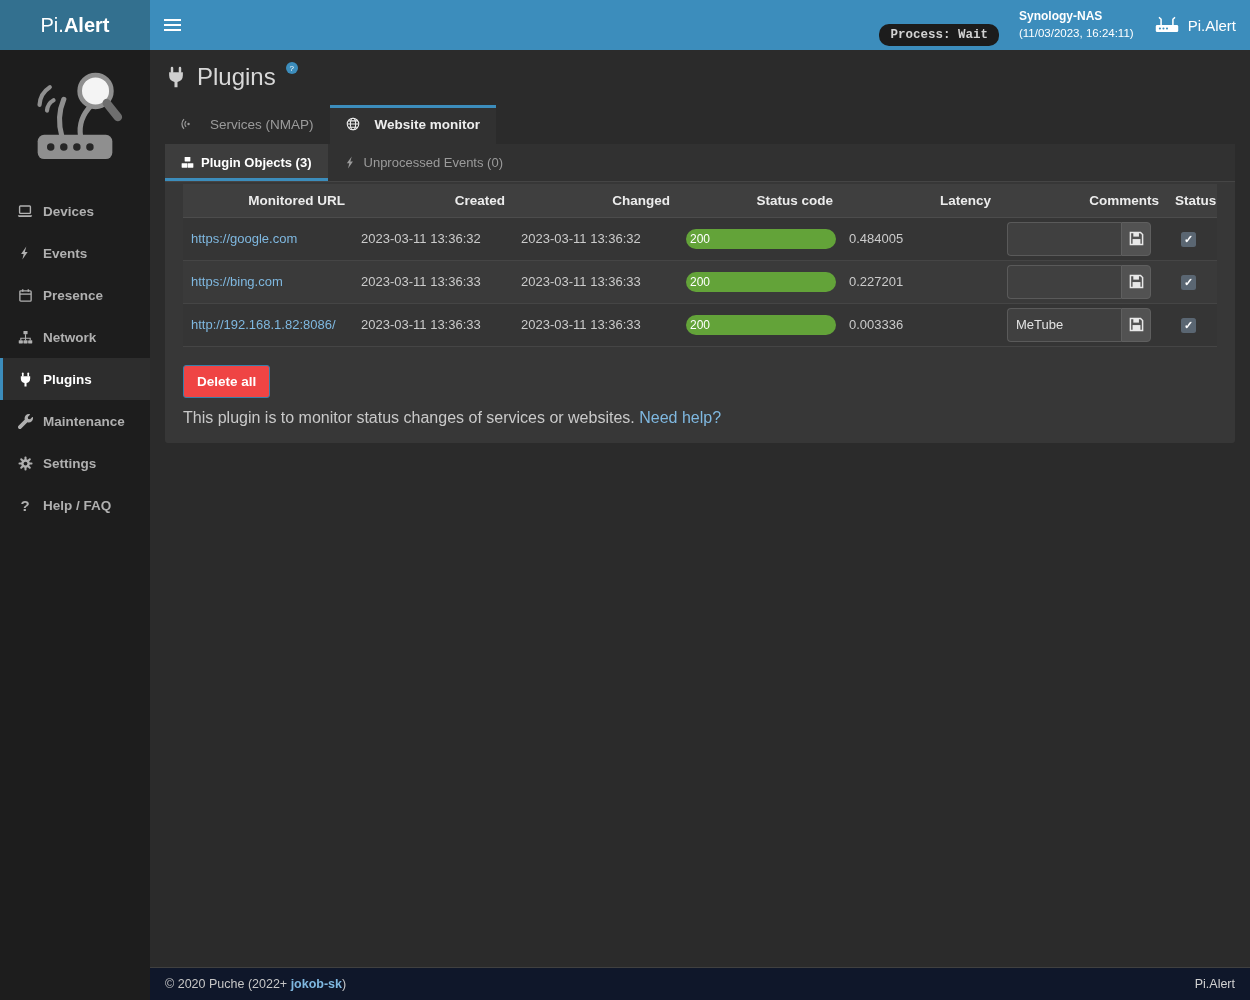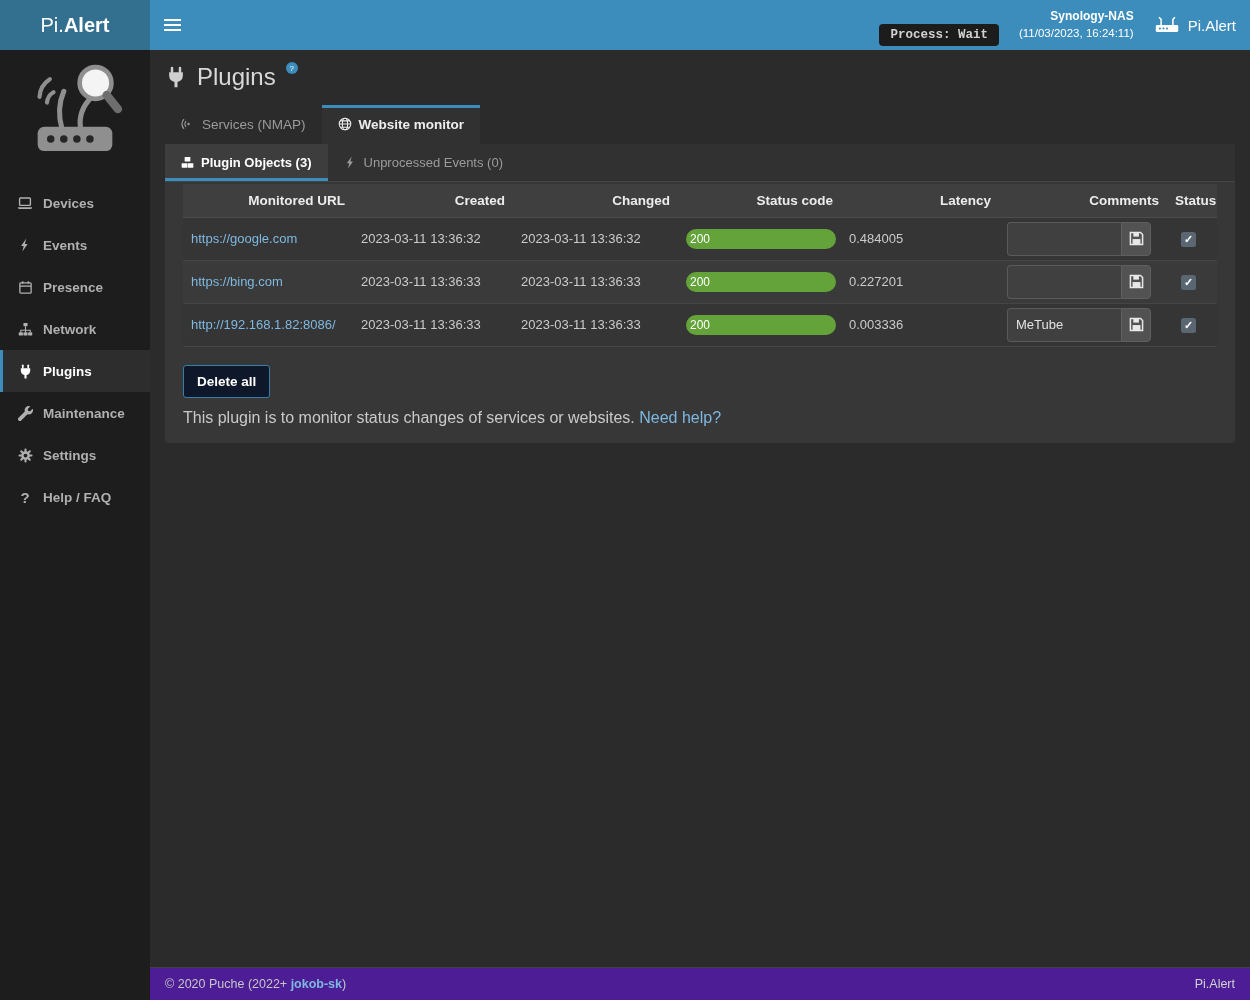--- a/index.html
+++ b/index.html
@@ -9,44 +9,44 @@
   svg { display:block; }
 
   
   .topbar { position:fixed; top:0; left:0; width:1250px; height:50px; display:flex; z-index:10; }
   .brand { width:150px; height:50px; background:#33708f; color:#fff; display:flex; align-items:center; justify-content:center; font-size:20px; }
   .brand .bold { font-weight:700; }
   .navbar { flex:1; background:#3c8dbc; display:flex; align-items:center; }
   .hamburger { width:44px; height:50px; display:flex; flex-direction:column; gap:3px; align-items:center; justify-content:center; cursor:pointer; background:none; border:none; }
   .hamburger i { display:block; width:17px; height:2px; background:#fff; }
   .nav-right { margin-left:auto; display:flex; align-items:center; gap:20px; padding-right:14px; }
-  .process-badge { background:#1c1c1c; color:#d2d2d2; font-family:"Liberation Mono","DejaVu Sans Mono",monospace; font-size:12.5px; font-weight:700; padding:4px 11px; border-radius:4px;margin-top:20px; }
+  .process-badge { background:#1c1c1c; color:#d2d2d2; font-family:"Liberation Mono","DejaVu Sans Mono",monospace; font-size:12.5px; font-weight:700; padding:4px 11px; border-radius:10px;margin-top:20px; }
   .device-info { color:#fff; font-size:11.5px; line-height:1.5; }
-  .device-info .name { font-weight:700; font-size:12px;text-align:right; }
+  .device-info .name { font-weight:700; font-size:12px; }
   .nav-app { display:flex; align-items:center; gap:8px; color:#fff; font-size:15px; }
   .router-icon { width:26px; height:20px; color:#fff; }
 
   
-  .sidebar { position:fixed; top:40px; left:0; bottom:0; width:150px; background:#1d1d1d; z-index:9; }
+  .sidebar { position:fixed; top:48px; left:0; bottom:0; width:150px; background:#1d1d1d; z-index:9; }
   .logo-wrap { padding:14px 0 16px; display:flex; justify-content:center; }
   .menu { list-style:none; }
   .menu-item { display:flex; align-items:center; gap:10px; padding:13px 8px 13px 14px; color:#b0b0b0; font-size:13.5px; font-weight:600; cursor:pointer; border-left:3px solid transparent; }
   .menu-item .mi { width:16px; height:16px; flex:0 0 16px; display:flex; align-items:center; justify-content:center; }
   .menu-item.active { background:#2d2d2d; color:#fff; border-left-color:#3c8dbc; }
   .q-glyph { font-size:15px; font-weight:700; }
 
   
   .main { margin-left:150px; padding-top:50px; }
   .content-header { padding:13px 15px 0; display:flex; align-items:flex-start; gap:10px; }
   .title-icon { width:22px; height:22px; color:#cfcfcf; margin-top:3px; }
   .page-title { font-size:24px; font-weight:400; color:#d8d8d8; line-height:1.2; }
   .title-badge { width:12px; height:12px; background:#3c8dbc; border-radius:50%; color:#fff; font-size:8px; display:flex; align-items:center; justify-content:center; margin-top:-1px; cursor:pointer; }
 
   .outer-tabs { display:flex; padding:0 15px; margin-top:13px; }
-  .outer-tab { display:flex; align-items:center; gap:7px; padding:12px 16px; font-size:13.5px; color:#9b9b9b; cursor:pointer; }
+  .outer-tab { display:flex; align-items:center; gap:15px; padding:12px 16px; font-size:13.5px; color:#9b9b9b; cursor:pointer; }
   .outer-tab .ti { width:14px; height:14px; }
   .outer-tab.active { background:#313131; border-top:3px solid #3c8dbc; padding-top:9px; color:#ededed; font-weight:600; }
 
   .panel { margin:0 15px; background:#373737; border-radius:0 3px 3px 3px; }
   .inner-tabs { display:flex; background:#313131; border-bottom:1px solid #454545; }
   .inner-tab { display:flex; align-items:center; gap:7px; padding:11px 16px; font-size:13px; color:#9b9b9b; cursor:pointer; }
   .inner-tab .ti { width:13px; height:13px; }
   .inner-tab.active { background:#3d3d3d; color:#fff; box-shadow:inset 0 -3px 0 #3c8dbc; font-weight:600; }
 
   .panel-body { padding:2px 18px 16px; }
@@ -58,26 +58,26 @@
   td.url a { color:#7fb8e0; }
   .status-bar { width:150px; height:20px; background:#63a339; color:#fff; font-size:12px; line-height:20px; padding-left:4px; border-radius:10px; }
   .input-group { display:flex; width:144px; }
   .comment-input { width:114px; height:34px; background:#404040; border:1px solid #5a5a5a; border-right:none; border-radius:4px 0 0 4px; color:#e2e2e2; font-size:13px; padding:0 8px; font-family:inherit; outline:none; }
   .save-btn { width:42px; height:34px; background:#525252; border:1px solid #5f5f5f; border-radius:0 4px 4px 0; color:#e8e8e8; cursor:pointer; display:flex; align-items:center; justify-content:center; }
   .save-btn svg { width:15px; height:15px; }
   td.status-col { padding-left:14px; }
   .checkbox { display:inline-flex; width:15px; height:15px; background:#5a6672; border-radius:2.5px; align-items:center; justify-content:center; cursor:pointer; }
   .checkbox::after { content:"✓"; color:#fff; font-size:11px; font-weight:700; line-height:1; }
 
-  .delete-btn { margin-top:18px; background:#0f172a; border:1px solid #367fa9; color:#fff; font-size:13.5px; font-weight:600; padding:8px 13px; border-radius:3px; cursor:pointer; font-family:inherit; }
+  .delete-btn { margin-top:18px; background:#ef4444; border:1px solid #367fa9; color:#fff; font-size:13.5px; font-weight:600; padding:8px 13px; border-radius:3px; cursor:pointer; font-family:inherit; }
   .help-line { margin-top:11px; font-size:16px; color:#c9c9c9; }
   .help-line a { color:#7fb8e0; }
 
   
-  .footer { position:fixed; left:150px; right:0; bottom:0; height:33px; background:#4c1d95; border-top:1px solid #404040; display:flex; align-items:center; justify-content:space-between; padding:0 15px; font-size:12.5px; color:#c6c6c6; z-index:8; }
+  .footer { position:fixed; left:150px; right:0; bottom:0; height:33px; background:#0f172a; border-top:1px solid #404040; display:flex; align-items:center; justify-content:space-between; padding:0 15px; font-size:12.5px; color:#c6c6c6; z-index:8; }
   .footer a { color:#7fb8e0; font-weight:700; }
   .footer .right { color:#d2d2d2; }
 </style>
 </head>
 <body>
 
 <header class="topbar">
   <div class="brand">
     <span>Pi.</span>
       <span class="bold">Alert</span>

